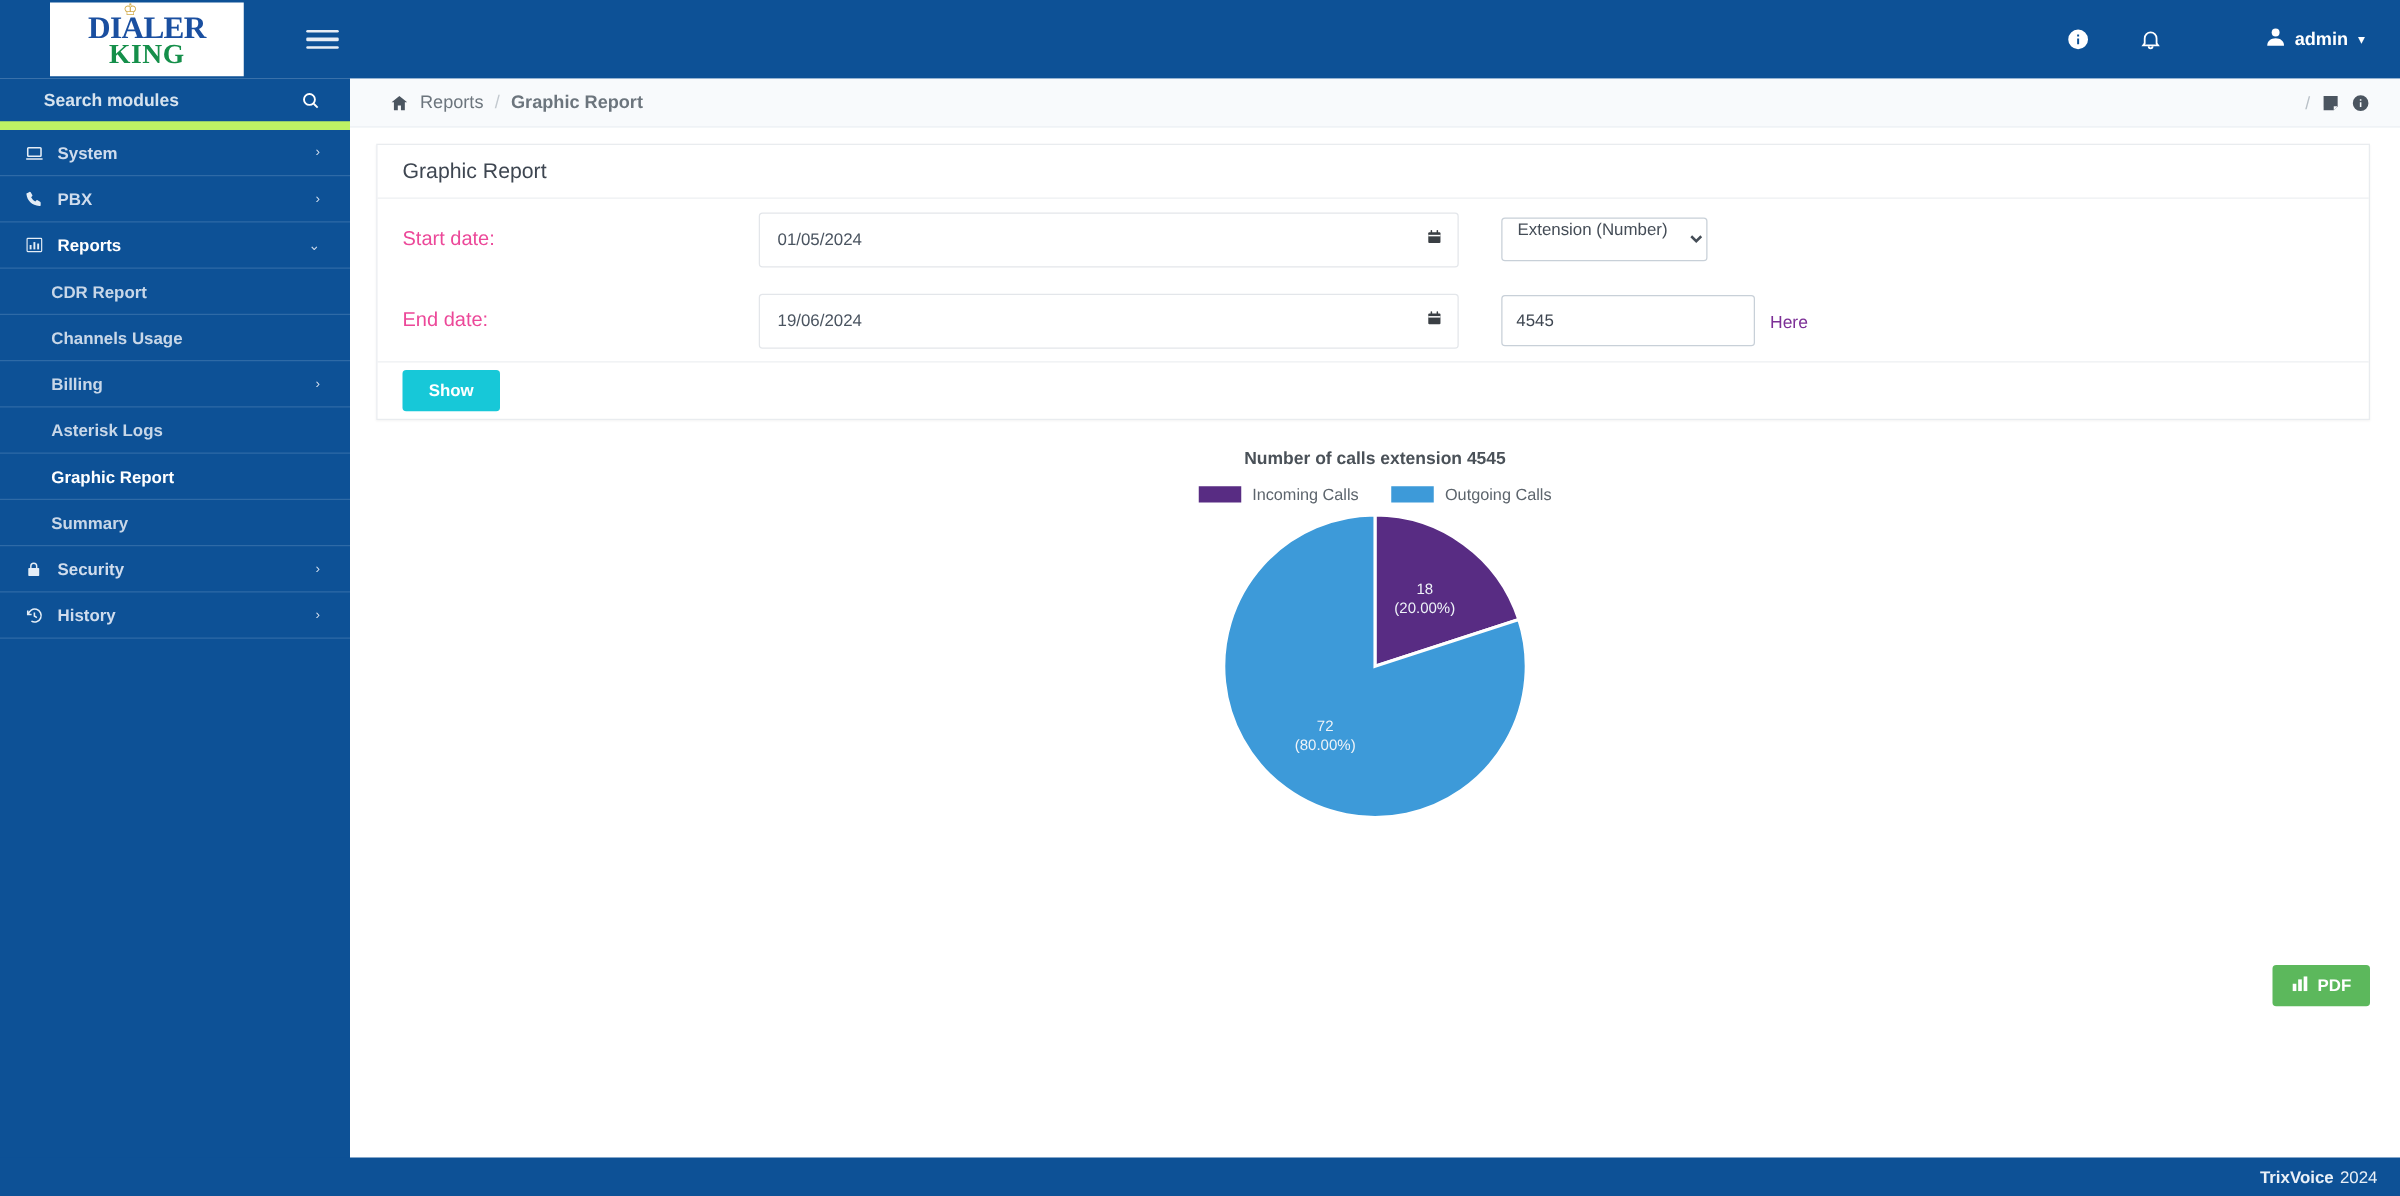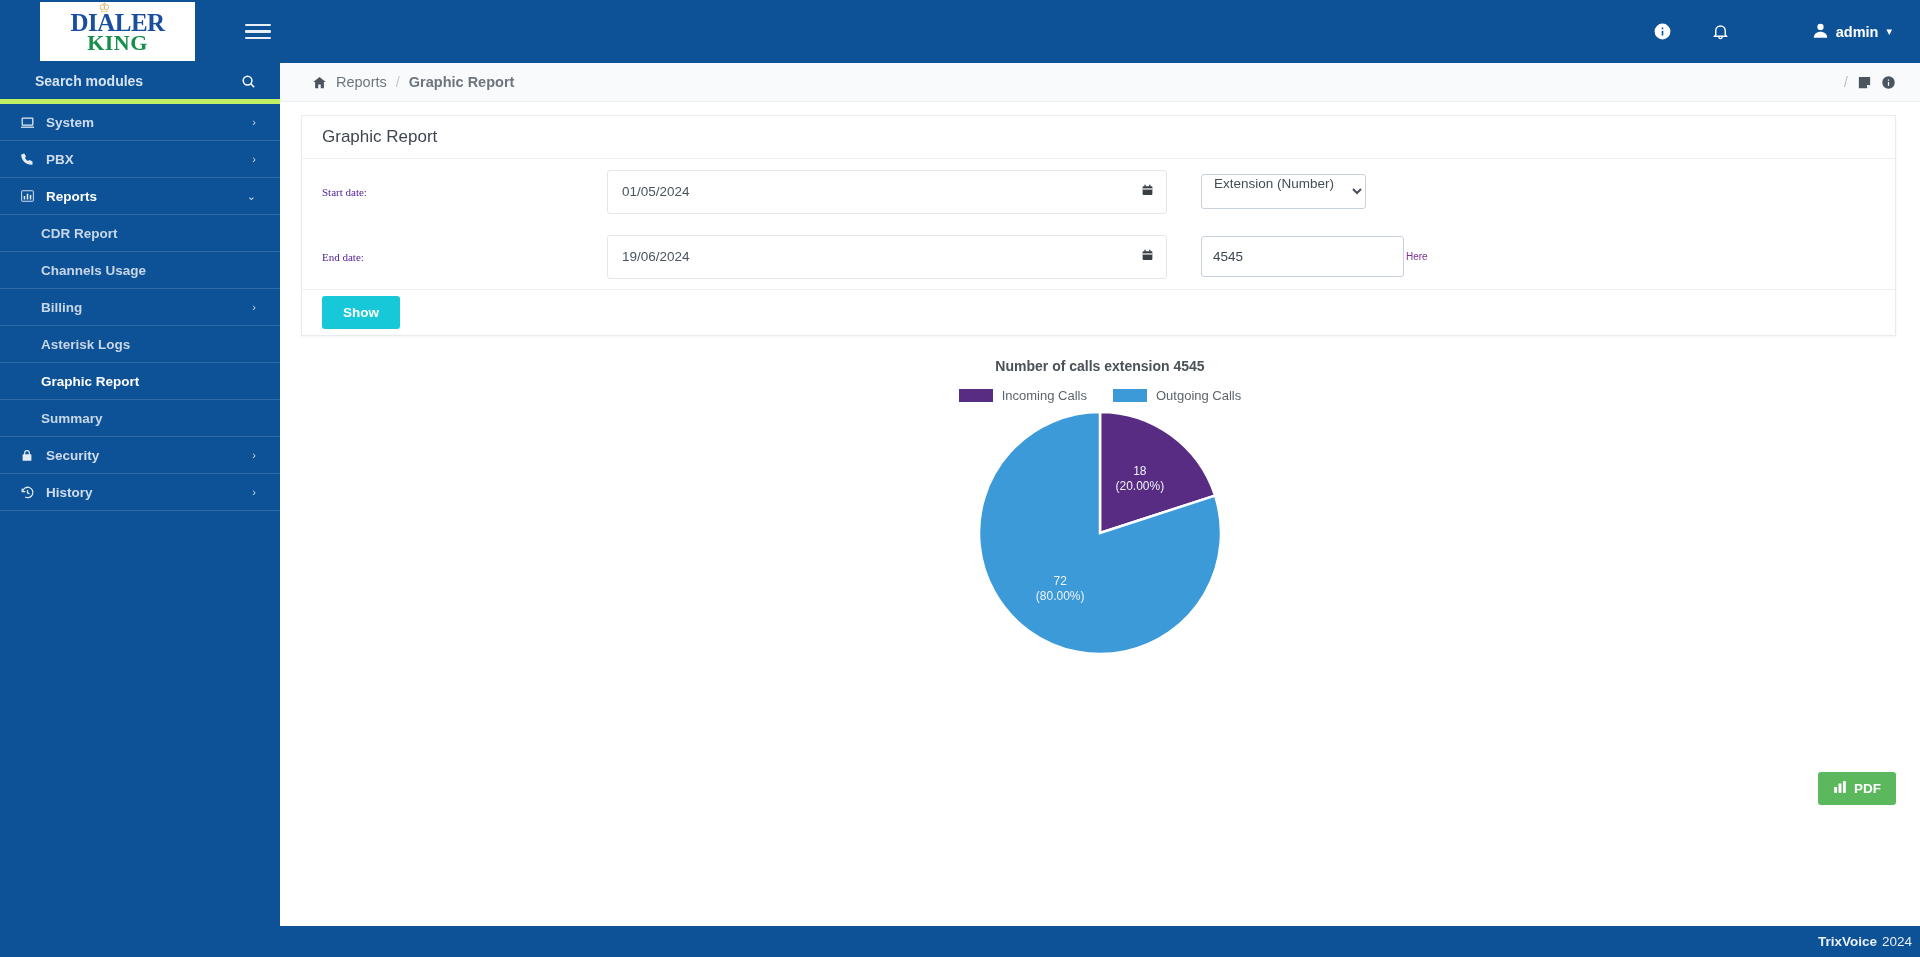--- a/index.html
+++ b/index.html
@@ -63,21 +63,21 @@
   #admin-menu .chev { font-size: 11px; font-weight: normal; margin-left: 2px; }
 
   
   #sidebar {
     position: absolute; top: 63px; left: 0; width: 280px; bottom: 0;
     background: #0d5196;
   }
   #search-row {
     height: 41px; display: flex; align-items: center;
     padding: 0 24px 0 35px;
-    border-bottom: 5px solid #bef264;
+    border-bottom: 7px solid #bef264;
   }
   #search-label {
     flex: 1; color: #d6e3ef; font-size: 14px; font-weight: bold;
   }
   #search-icon-wrap { color: #ffffff; display: flex; align-items: center; cursor: pointer; }
   .nav-item {
     height: 37px; display: flex; align-items: center;
     border-bottom: 1px solid #2e6aa6;
     padding: 0 24px 0 20px;
     color: #cfdced; font-size: 13.5px; font-weight: bold;
@@ -124,21 +124,21 @@
     height: 43px; display: flex; align-items: center;
     padding: 0 20px;
     border-bottom: 1px solid #edf0f2;
   }
   #card-title { font-size: 17px; color: #3e4651; }
   #card-body { padding: 0 20px; }
   .form-row {
     display: flex; align-items: center; height: 65px;
   }
   .form-label {
-    width: 285px; font-size: 11px; color: #4c1d95; flex-shrink: 0; font-family: Liberation Serif, serif;
+    width: 285px; font-size: 16px; color: #ec4899; flex-shrink: 0;
   }
   .date-field {
     position: relative; width: 560px; height: 44px; flex-shrink: 0;
   }
   .date-field input {
     width: 100%; height: 100%;
     border: 1px solid #e3e6ea; border-radius: 3px;
     background: #ffffff;
     font-family: "Liberation Sans", sans-serif;
     font-size: 13.5px; color: #4a5460;
@@ -162,21 +162,21 @@
   .ext-wrap { margin-left: 34px; flex-shrink: 0; display: flex; align-items: center; }
   .ext-wrap input {
     width: 203px; height: 41px;
     border: 1px solid #c8d0d8; border-radius: 3px;
     background: #ffffff;
     font-family: "Liberation Sans", sans-serif;
     font-size: 13.5px; color: #3e4651;
     padding: 0 11px; outline: none;
   }
   .here-link {
-    margin-left: 2px; font-size: 10px; color: #7c2f96;
+    margin-left: 12px; font-size: 14px; color: #7c2f96;
     text-decoration: none; cursor: pointer;
   }
   #card-footer {
     border-top: 1px solid #edf0f2;
     padding: 6px 20px; display: flex; align-items: center;
   }
   #show-btn {
     background: #17c8d8; color: #ffffff;
     border: none; border-radius: 3px;
     font-family: "Liberation Sans", sans-serif;
@@ -216,21 +216,21 @@
     font-size: 13.5px; font-weight: bold;
     padding: 8px 15px; cursor: pointer;
     display: flex; align-items: center; gap: 7px;
   }
 
   
   #footer {
     position: absolute; bottom: 0; left: 0; width: 1920px; height: 31px;
     background: #0d5196;
     display: flex; align-items: center; justify-content: flex-end;
-    padding-right: 8px;
+    padding-right: 18px;
     color: #e9f0f7; font-size: 13.5px;
   }
   #footer .brand { font-weight: bold; margin-right: 5px; }
 </style>
 </head>
 <body>
 
 <div id="topbar">
   <div id="logo-box">
     <div class="logo-wrap">

